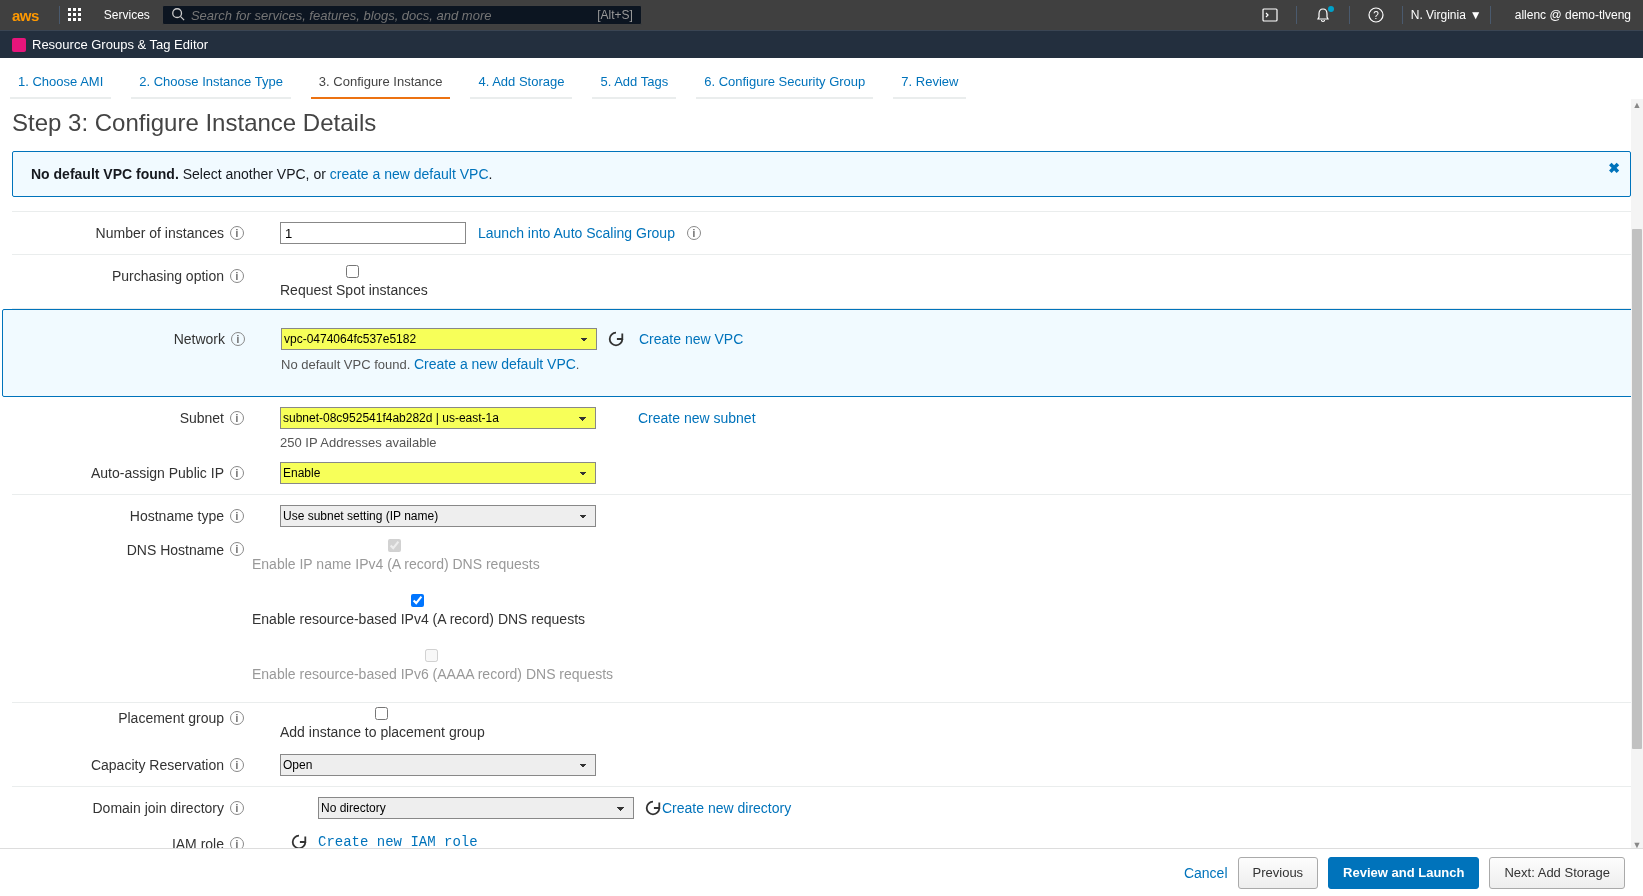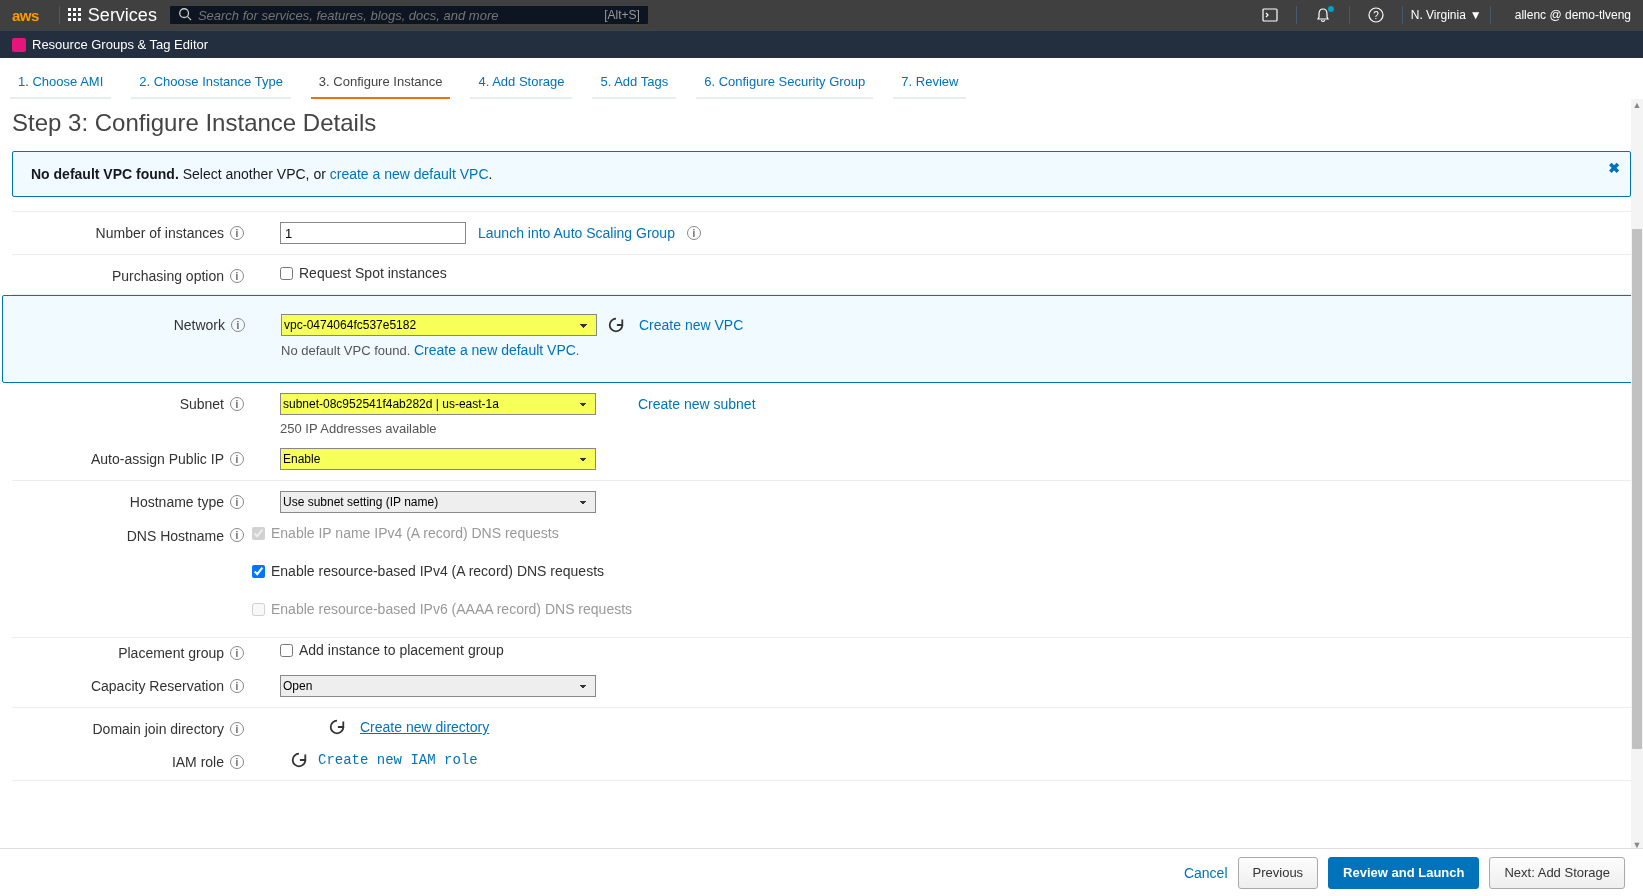--- a/index.html
+++ b/index.html
@@ -3,21 +3,21 @@
   <meta charset="utf-8">
   <style>
     * { margin: 0; padding: 0; box-sizing: border-box; }
     body { font-family: "Amazon Ember", "Helvetica Neue", Arial, sans-serif; font-size: 13px; color: #16191f; background: #fff; }
     
     
     .header-top { background: #404040; height: 30px; display: flex; align-items: center; padding: 0 12px; color: #fff; }
     .aws-logo { display: flex; align-items: center; margin-right: 12px; }
     .aws-logo-text { color: #ff9900; font-weight: bold; font-size: 15px; letter-spacing: -0.5px; }
     .header-divider { width: 1px; height: 18px; background: #4a5a6e; margin: 0 8px; }
-    .services-btn { display: flex; align-items: center; gap: 6px; font-size: 18px; cursor: pointer; }
+    .services-btn { display: flex; align-items: center; gap: 22px; font-size: 12px; cursor: pointer; }
     .services-grid-icon { display: inline-block; width: 14px; height: 14px; }
     .services-grid-icon svg { display: block; }
     .search-box { display: flex; align-items: center; background: #0c1521; border: 1px solid #414141; border-radius: 2px; margin-left: 12px; height: 20px; width: 480px; padding: 0 8px; }
     .search-box input { background: transparent; border: none; color: #ccc; font-style: italic; font-size: 13px; flex: 1; outline: none; margin-left: 6px; }
     .search-kbd { color: #999; font-size: 12px; margin-left: 12px; }
     .header-spacer { flex: 1; }
     .header-icon { margin: 0 10px; cursor: pointer; display: flex; align-items: center; position: relative; }
     .notif-dot { position: absolute; top: -1px; right: -3px; width: 6px; height: 6px; background: #00a1c9; border-radius: 50%; }
     .region { font-size: 12px; display: flex; align-items: center; gap: 4px; cursor: pointer; }
     .account { font-size: 12px; margin-left: 16px; cursor: pointer; }
@@ -46,21 +46,21 @@
     .form-row { display: flex; align-items: flex-start; padding: 10px 0; border-bottom: 1px solid #eaeded; }
     .form-row.no-border { border-bottom: none; padding-bottom: 2px;}
     .form-row.tight { padding: 4px 0;}
     .form-row.borderless { border: none; }
     .form-label { width: 240px; text-align: right; padding-right: 8px; font-size: 14px; color: #333; padding-top: 3px; display: flex; justify-content: flex-end; align-items: center; gap: 6px; }
     .info-icon { display: inline-flex; width: 14px; height: 14px; border: 1px solid #888; border-radius: 50%; font-size: 10px; font-weight: bold; color: #666; align-items: center; justify-content: center; font-style: normal; cursor: pointer; }
     .form-input { padding-left: 28px; display: flex; align-items: center; gap: 12px; flex-wrap: wrap; }
     .form-input-col { flex-direction: column; align-items: flex-start; gap: 4px; }
     input[type=text].text-input { width: 186px; height: 22px; border: 1px solid #888; padding: 0 4px; font-size: 13px; }
     .link { color: #0073bb; cursor: pointer; font-size: 14px; }
-    .checkbox-label { display: flex; align-items: center; gap: 4px; font-size: 14px; color: #333; }
+    .checkbox-label { display: flex; align-items: center; gap: 4px; font-size: 14px; color: #333; flex-direction: column; }
     .checkbox-label.disabled { color: #999; }
     .checkbox-label input { margin-right: 2px; }
     
     select.sel { height: 22px; width: 316px; border: 1px solid #888; background: #eee; font-size: 12px; padding-left: 2px; appearance: none; -webkit-appearance: none; background-image: linear-gradient(45deg, transparent 50%, #333 50%), linear-gradient(135deg, #333 50%, transparent 50%); background-position: calc(100% - 12px) 9px, calc(100% - 8px) 9px; background-size: 4px 4px, 4px 4px; background-repeat: no-repeat; }
     select.sel.highlight { background-color: #f7ff59; }
     .sel-wrapper { display: flex; align-items: center; }
     .refresh-icon { margin-left: 10px; cursor: pointer; display: inline-flex; }
     .helper-text { font-size: 13px; color: #555; margin-top: 2px; }
     
     .network-row { border: 1px solid #0073bb; background: #f1faff; border-radius: 2px; padding: 8px 0 14px; margin-left: -10px; margin-right: -3px; }
@@ -312,27 +312,30 @@
       </div>
     </div>
 
     <div class="form-row no-border tight" style="padding-top:10px;gap:38px;">
       <div class="form-label">
         <span>Domain join directory</span>
         <span class="info-icon">i</span>
       </div>
       <div class="form-input">
         <div class="sel-wrapper">
+          <select class="sel">
+            <option>No directory</option>
+          </select>
           <span class="refresh-icon">
             <svg width="18" height="18" viewBox="0 0 20 20">
                   <path d="M10 3 A7 7 0 1 0 17 10" fill="none" stroke="#333" stroke-width="2"></path>
                   <path d="M17 4 L17 10 L11 10" fill="none" stroke="#333" stroke-width="2"></path>
                 </svg>
           </span>
-          <span class="link" style="margin-left:14px;text-decoration:underline;">Create new directory</span>
+          <span class="link" style="">Create new directory</span>
         </div>
       </div>
     </div>
 
     <div class="form-row">
       <div class="form-label">
         <span>IAM role</span>
         <span class="info-icon">i</span>
       </div>
       <div class="form-input">

